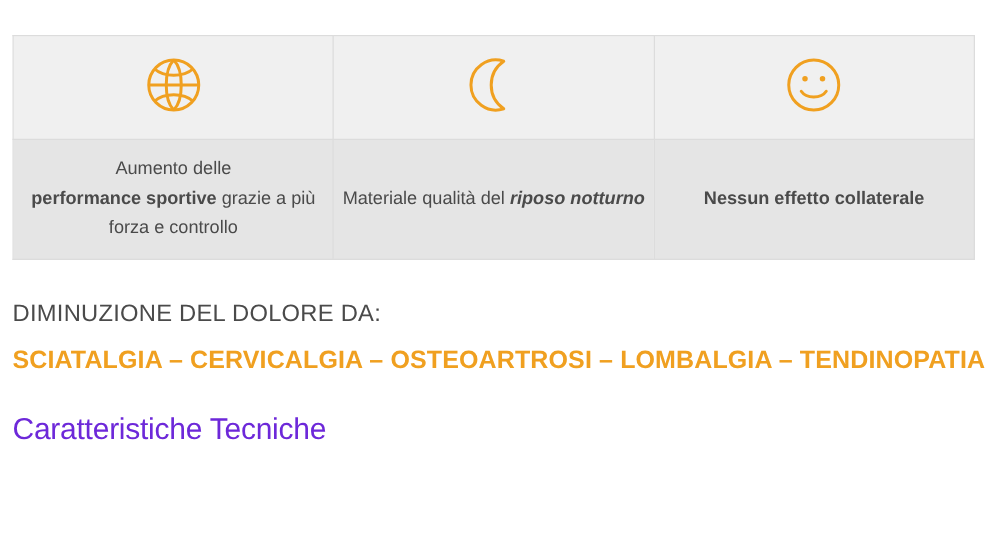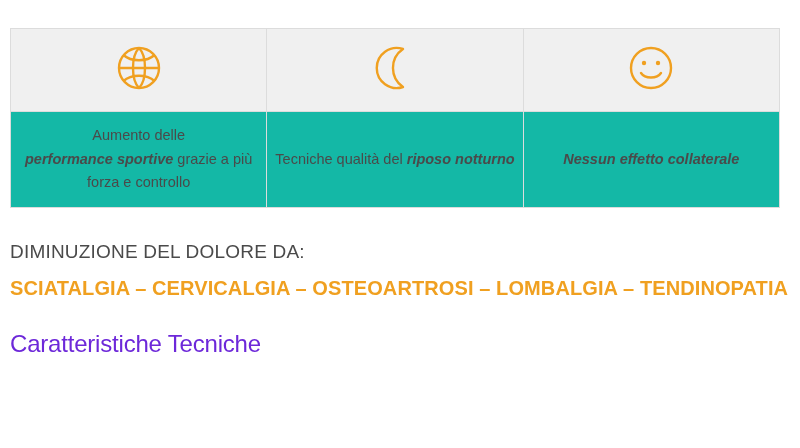--- a/index.html
+++ b/index.html
@@ -35,37 +35,36 @@
     padding: 0;
     vertical-align: middle;
   }
   .icon-cell {
     height: 82px;
     background: #f0f0f0;
     text-align: center;
   }
   .text-cell {
     height: 95px;
-    background: #14b8a6;
+    background: #e5e5e5;
     text-align: center;
     padding: 8px 18px;
   }
   .icon-wrap {
     display: inline-block;
     line-height: 0;
   }
   .cap {
     font-size: 14.5px;
     line-height: 1.65;
     color: #4a4a4a;
     font-weight: 400;
   }
   .cap b {
     font-weight: 700;
-    font-style: italic;
   }
   .cap i {
     font-style: italic;
     font-weight: 700;
   }
 
   
   .sub-label {
     margin-top: 33px;
     font-size: 19px;
@@ -134,21 +133,21 @@
       <td class="text-cell">
         <div class="cap">
           <span>Aumento delle</span>
           <br>
           <b>performance sportive</b>
           <span>grazie a più forza e controllo</span>
         </div>
       </td>
       <td class="text-cell">
         <div class="cap">
-          <span>Tecniche qualità del</span>
+          <span>Materiale qualità del</span>
           <i>riposo notturno</i>
         </div>
       </td>
       <td class="text-cell">
         <div class="cap">
           <b>Nessun effetto collaterale</b>
         </div>
       </td>
     </tr>
   </tbody>

